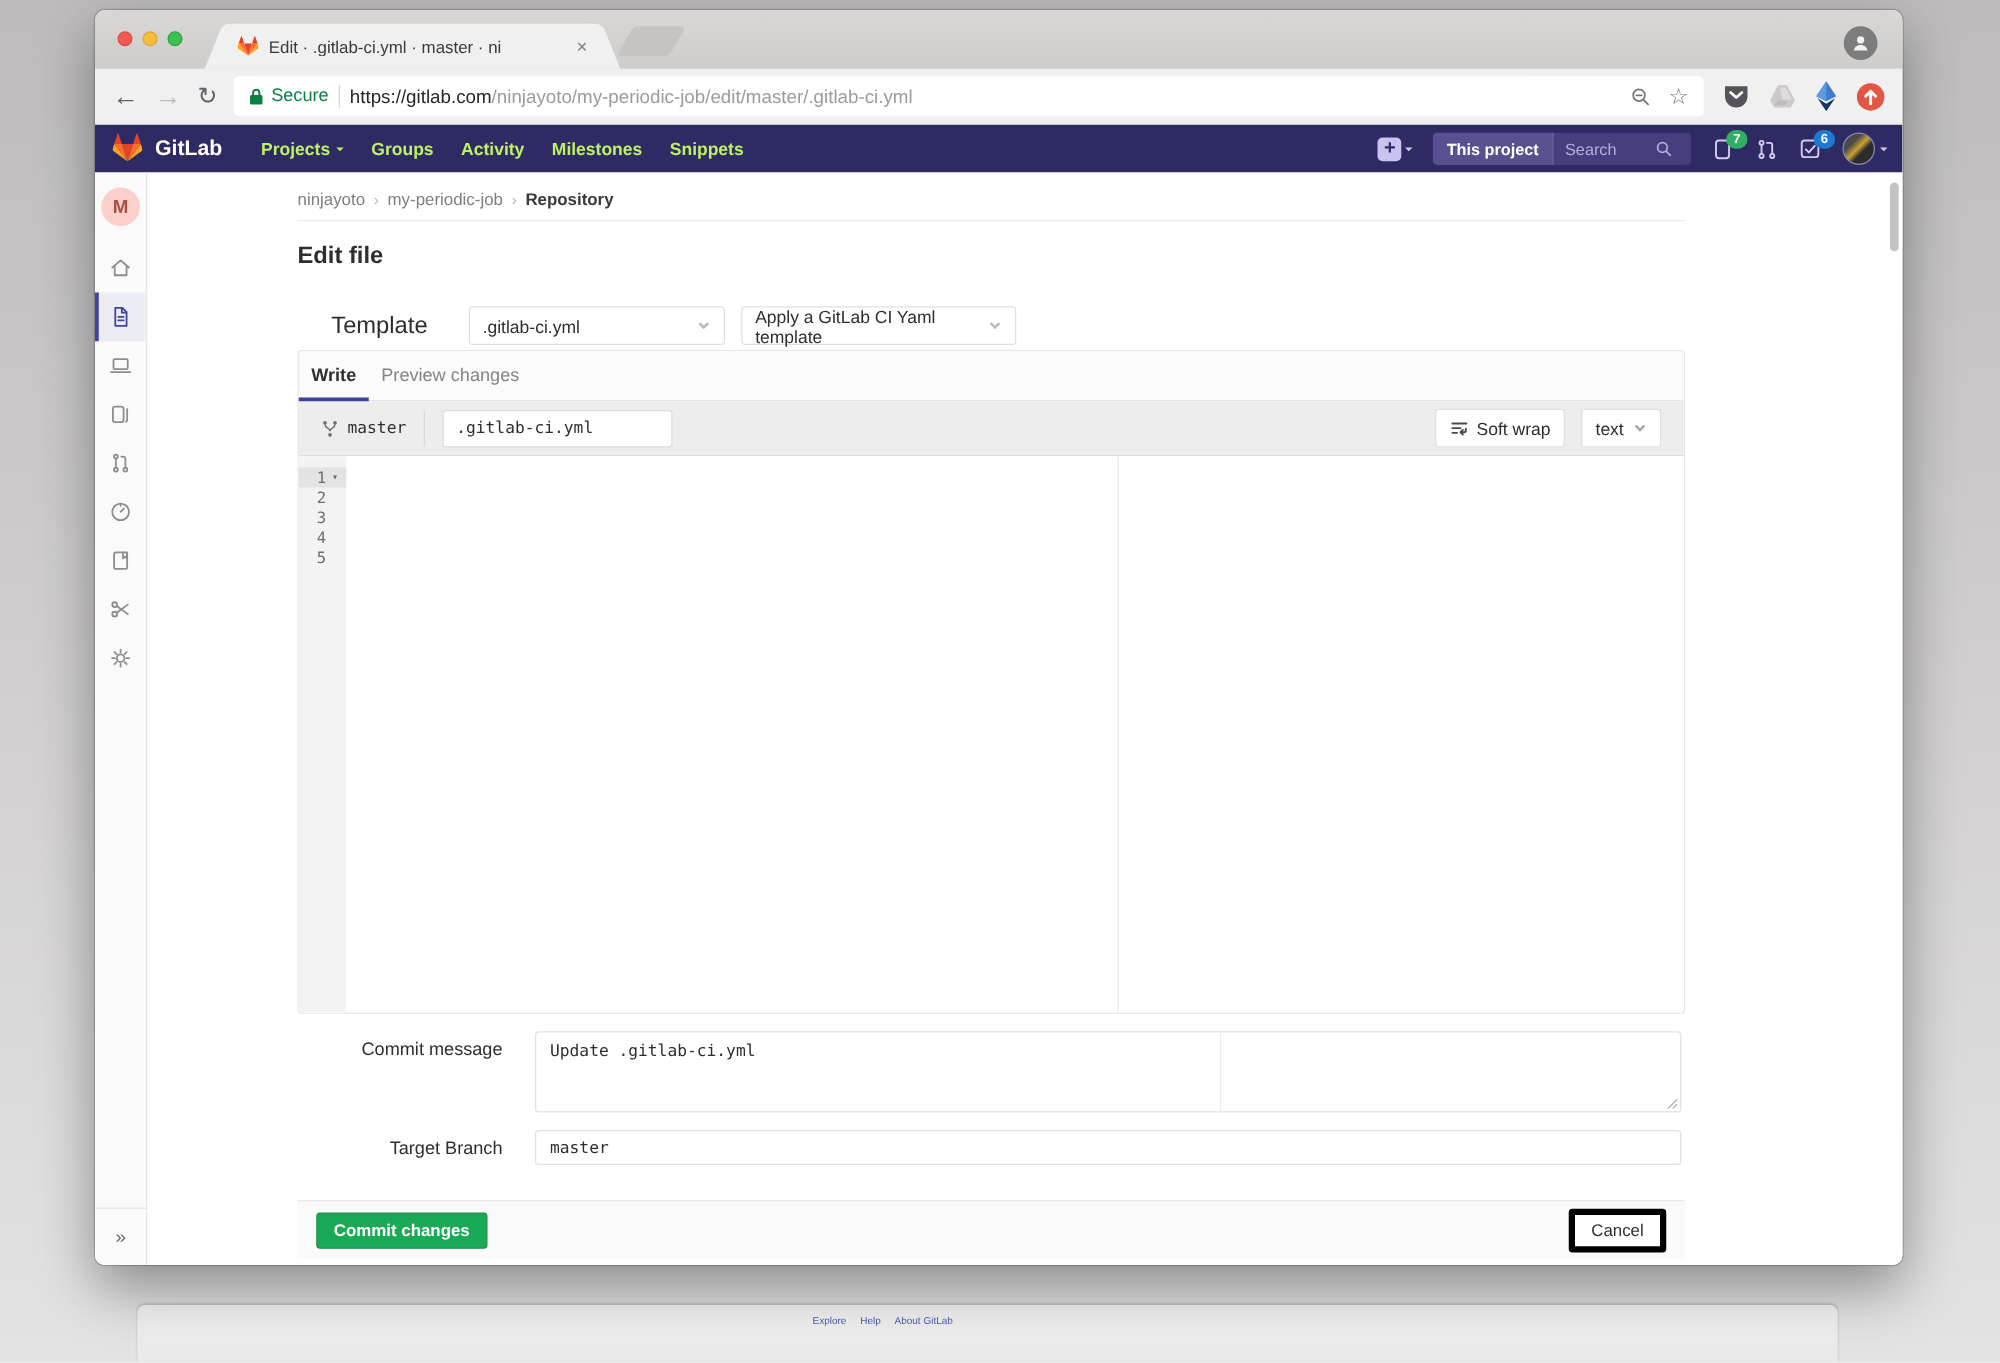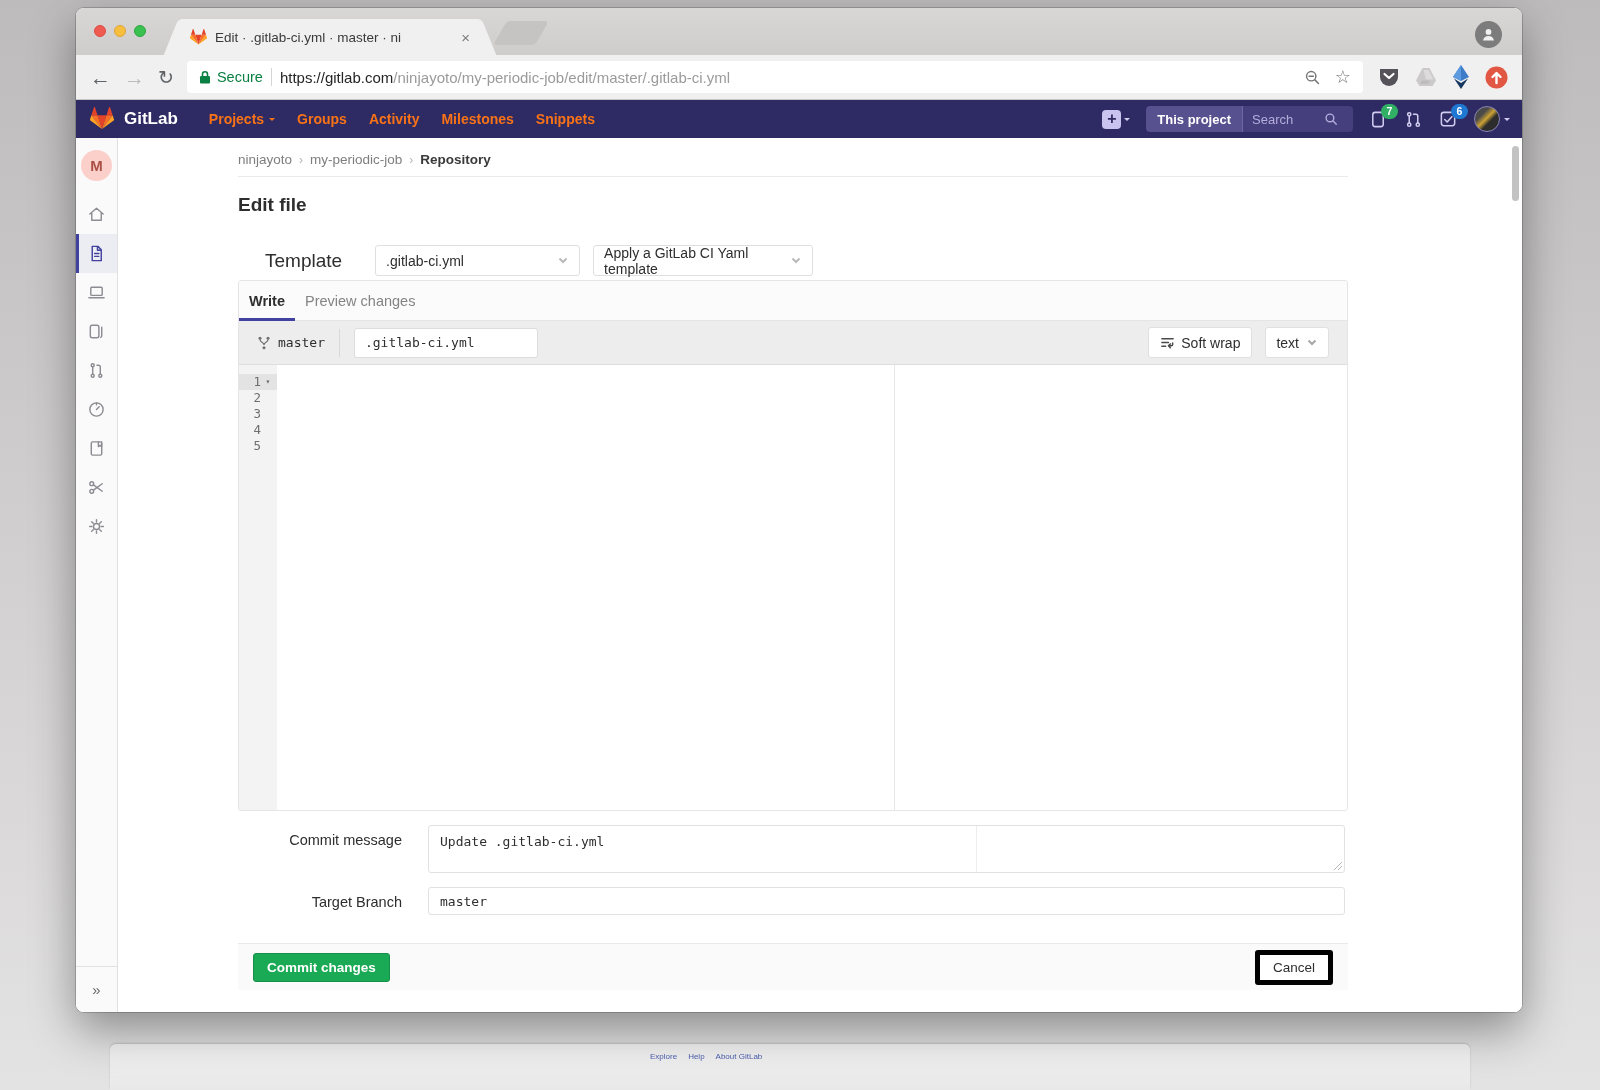--- a/index.html
+++ b/index.html
@@ -81,21 +81,21 @@
   .gl-page { height:912px; display:flex; flex-direction:column; background:#fff; position:relative; }
   
   .gl-nav {
     height:38px; background:#2e2a63; display:flex; align-items:center;
     padding:0 12px 0 10px; gap:6px; flex-shrink:0;
   }
   .gl-logo { width:24px; height:24px; margin:0 4px; }
   .gl-brand { color:#fff; font-size:17px; font-weight:600; margin-right:16px; }
   .gl-links { display:flex; gap:4px; }
   .gl-link {
-    color:#f97316; font-size:14px; font-weight:600; padding:5px 9px; border-radius:3px;
+    color:#bef264; font-size:14px; font-weight:600; padding:5px 9px; border-radius:3px;
     display:flex; align-items:center; gap:5px;
   }
   .caret { width:0; height:0; border:3.5px solid transparent; border-top-color:currentColor; margin-top:3px; }
   .gl-nav-right { margin-left:auto; display:flex; align-items:center; gap:16px; }
   .plus-btn { display:flex; align-items:center; gap:3px; color:#d2cdf0; }
   .plus-box {
     width:19px; height:19px; border-radius:4px; background:#c9c4ef; color:#2e2a63;
     font-size:16px; font-weight:700; display:flex; align-items:center; justify-content:center; line-height:1;
   }
   .searchgrp { display:flex; height:26px; border-radius:4px; overflow:hidden; }
@@ -203,21 +203,21 @@
   .code-row.c-active { background:#ececec; }
   .tok-key { color:#2b36b8; }
   .tok-dash { color:#bf4179; }
   .cursor { display:inline-block; width:0; height:13px; border-left:1.5px solid #000; vertical-align:-2px; }
   .print-margin { position:absolute; top:0; bottom:0; left:617px; width:1px; background:#e7e7e7; }
 
   
   .form-row { display:flex; margin-top:14px; }
   .form-label { width:190px; padding-right:26px; text-align:right; font-size:14.5px; color:#2e2e2e; padding-top:7px; flex-shrink:0; }
   .commit-area {
-    position:relative; width:917px; height:48px; border:1px solid #e1e1e1; border-radius:3px; background:#fff;
+    position:relative; width:917px; height:65px; border:1px solid #e1e1e1; border-radius:3px; background:#fff;
     font-family:"DejaVu Sans Mono", monospace; font-size:13px; color:#2e2e2e; padding:8px 11px;
   }
   .ta-divider { position:absolute; top:0; bottom:0; left:547px; width:1px; background:#ededed; }
   .resize-handle {
     position:absolute; right:2px; bottom:2px; width:10px; height:10px;
     background:repeating-linear-gradient(135deg, transparent 0 2px, #b9b9b9 2px 3px);
     clip-path:polygon(100% 0, 100% 100%, 0 100%);
   }
   .target-input {
     width:917px; height:28px; border:1px solid #e1e1e1; border-radius:3px; background:#fff;

